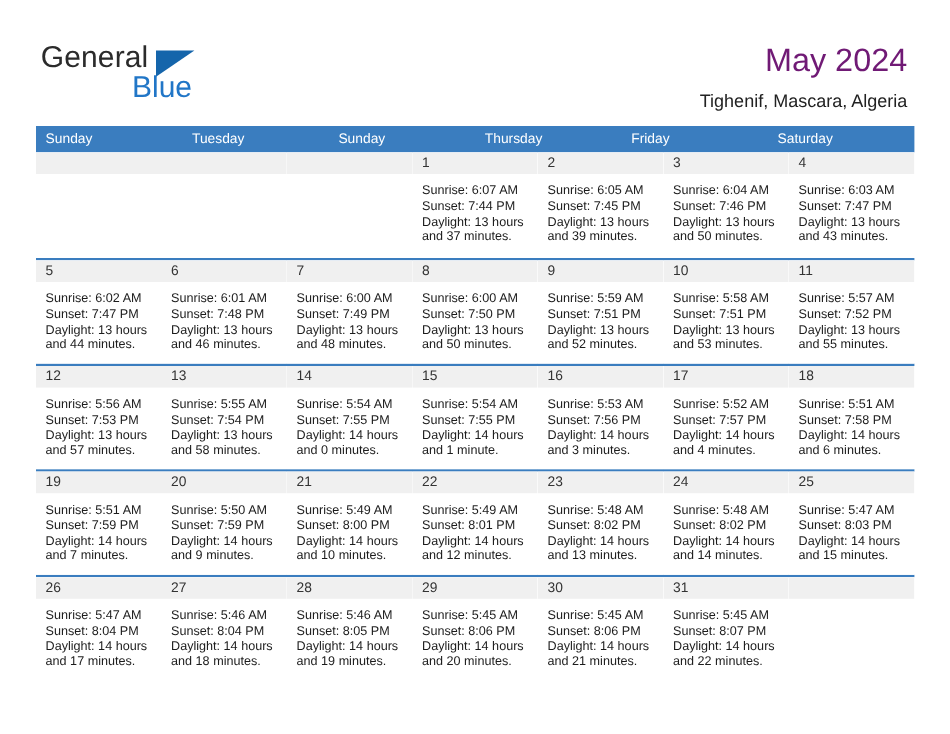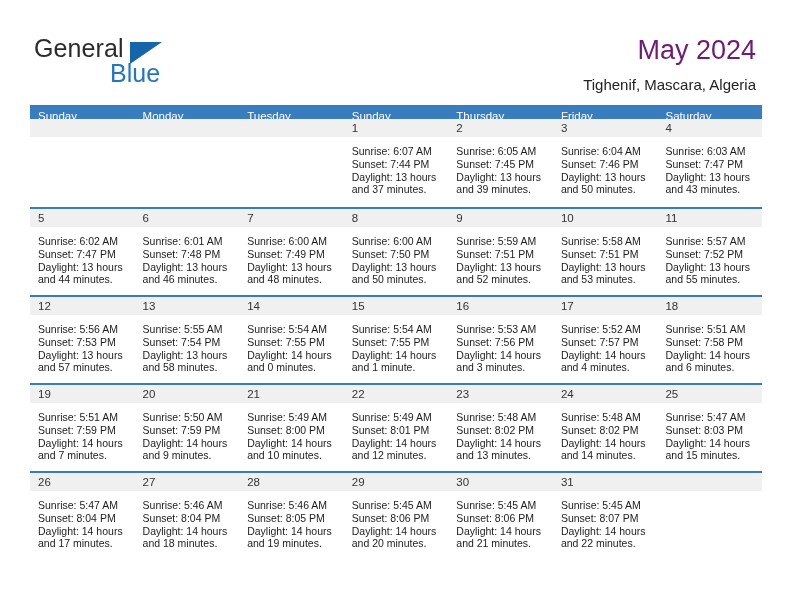--- a/index.html
+++ b/index.html
@@ -91,21 +91,21 @@
   
   .calendar {
     position: absolute;
     left: 30px;
     top: 105px;
     width: 732px;
   }
   .weekhead {
     display: flex;
     background: #3a7dbf;
-    height: 14px;
+    height: 22px;
   }
   .weekhead .wh {
     flex: 1 1 0;
     color: #ffffff;
     font-size: 11.5px;
     line-height: 22px;
     padding-left: 8px;
     box-sizing: border-box;
     white-space: nowrap;
     overflow: hidden;
@@ -164,21 +164,20 @@
       <span class="logo-blue">Blue</span>
     </div>
 
     <div class="title">May 2024</div>
     <div class="subtitle">Tighenif, Mascara, Algeria</div>
   </div>
 
   <div class="calendar">
     <div class="weekhead" id="weekhead">
         <div class="wh">Sunday</div>
-        <div class="wh">Monday</div>
         <div class="wh">Tuesday</div>
         <div class="wh">Sunday</div>
         <div class="wh">Thursday</div>
         <div class="wh">Friday</div>
         <div class="wh">Saturday</div>
       </div>
     <div id="weeks">
         <div class="week">
           <div class="day empty">
             <div class="daynum"></div>

